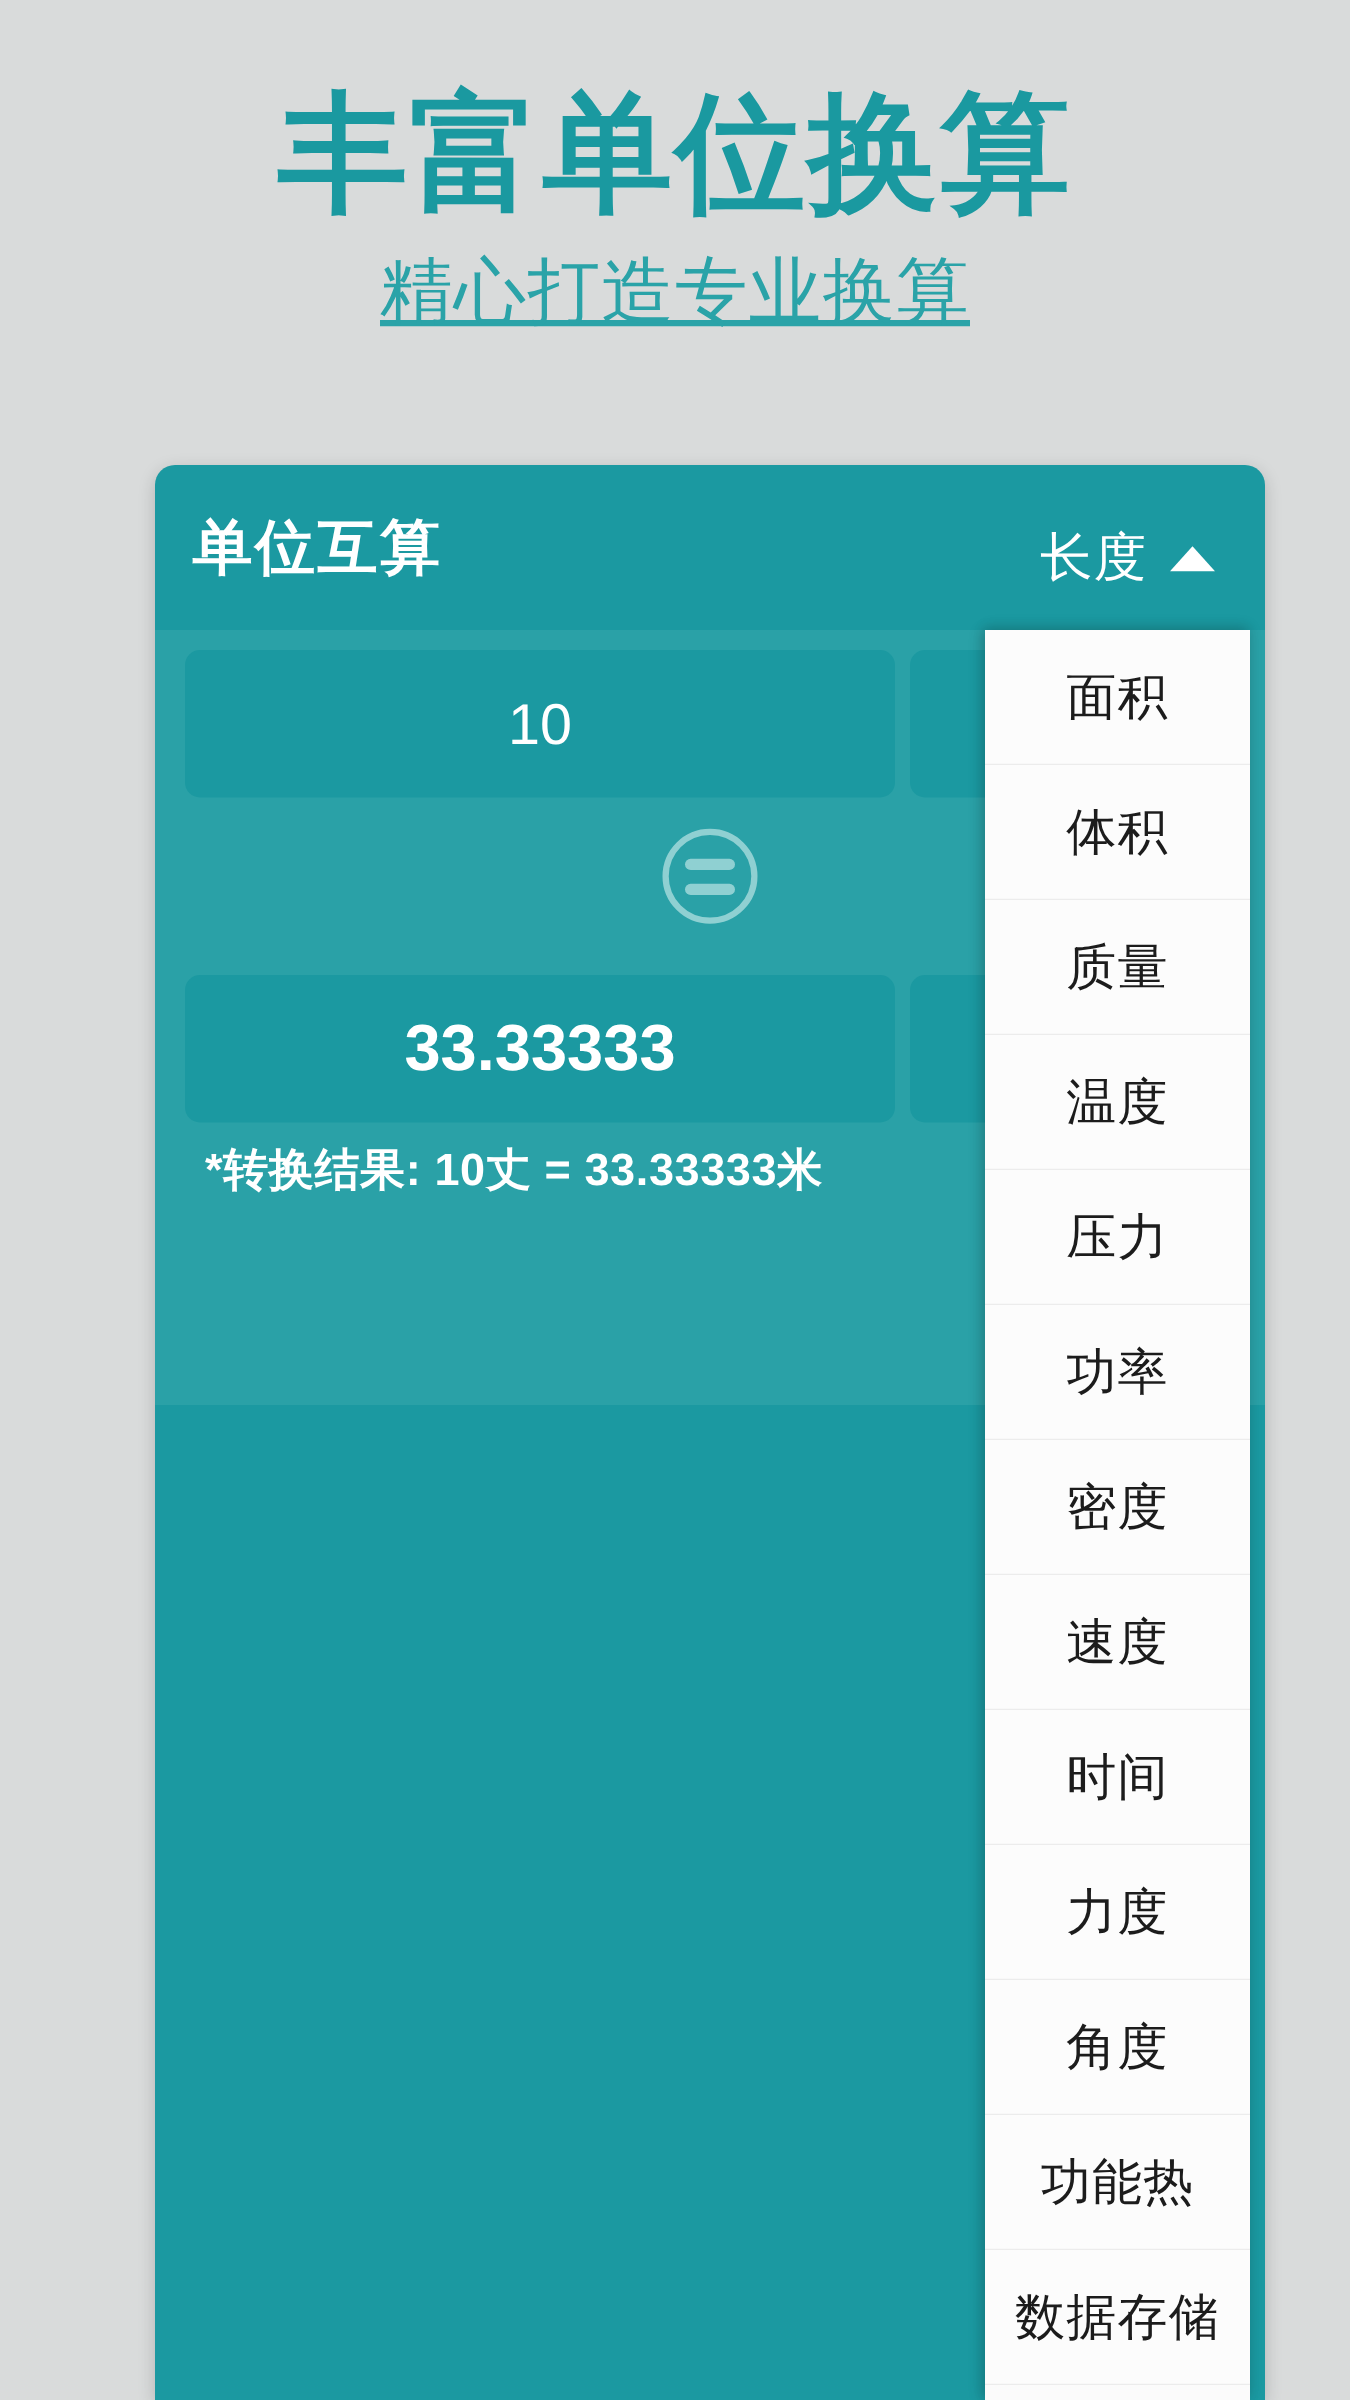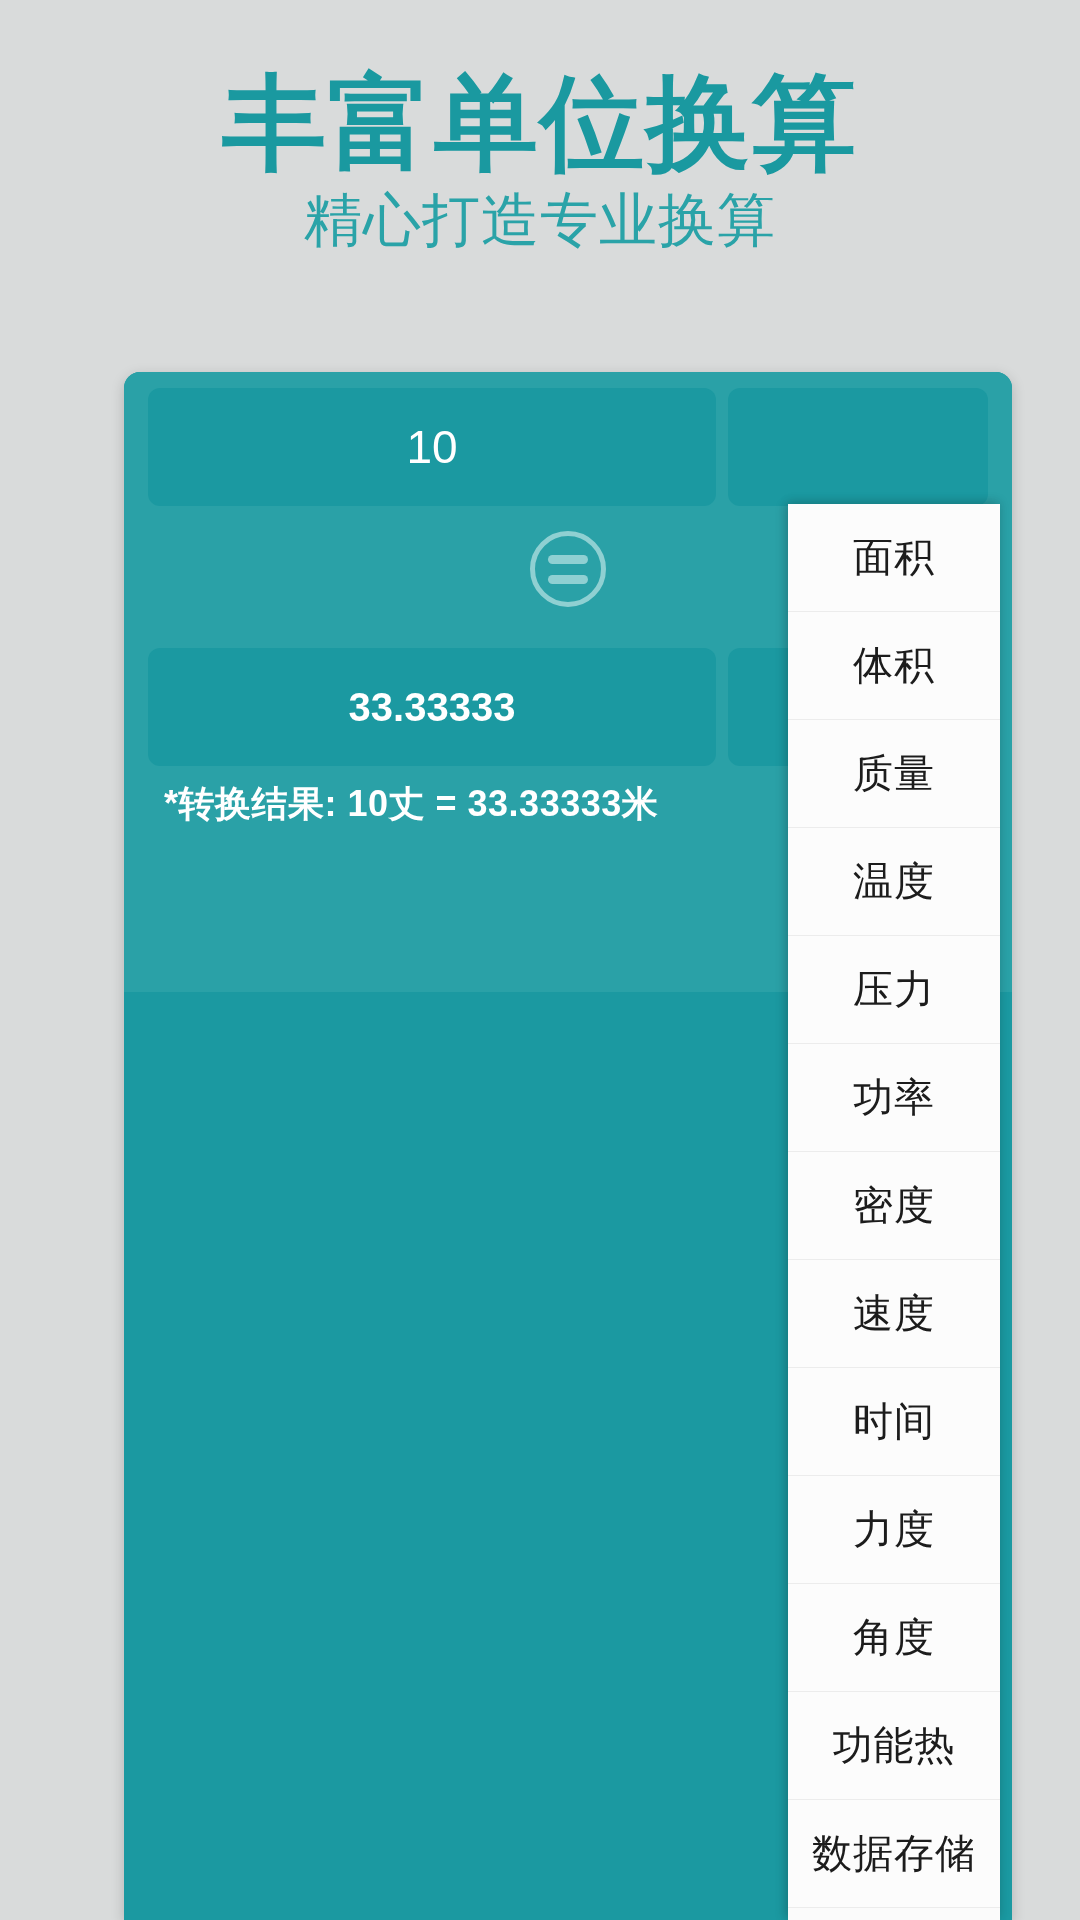--- a/index.html
+++ b/index.html
@@ -23,25 +23,27 @@
   }
   .promo-title {
     margin-top: 62px;
     font-size: 104px;
     line-height: 1.18;
     font-weight: 700;
     color: #1a99a0;
     letter-spacing: 2px;
   }
   .promo-sub {
+    margin-top: 14px;
     font-size: 58px;
     line-height: 1.2;
     font-weight: 400;
     color: #2aa3a8;
     letter-spacing: 1px;
+    text-decoration: underline;
   }
 
   
   .app-card {
     position: absolute;
     left: 124px;
     top: 372px;
     width: 888px;
     height: 1548px;
     background: #1b99a1;
@@ -111,21 +113,21 @@
   }
   .field-unit {
     flex: 1;
   }
   .val-text {
     font-size: 46px;
     color: #ffffff;
   }
   .val-text.result {
     font-weight: bold;
-    font-size: 40px;
+    font-size: 52px;
   }
 
   .eq-row {
     height: 126px;
     display: flex;
     align-items: center;
     justify-content: center;
   }
   .eq-icon {
     width: 76px; height: 76px;
@@ -196,20 +198,27 @@
 </head>
 <body>
 
 <div class="promo">
   <div class="promo-title">丰富单位换算</div>
   <div class="promo-sub">精心打造专业换算</div>
 </div>
 
 <div class="app-card">
 
+  <div class="app-header">
+    <div class="app-title">单位互算</div>
+    <div class="unit-select">
+      <span class="unit-select-label">长度</span>
+      <span class="caret-up"></span>
+    </div>
+  </div>
 
   <div class="app-body">
 
     <div class="field-row">
       <div class="field field-value">
         <span class="val-text">10</span>
       </div>
       <div class="field field-unit">
         <span class="val-text"></span>
       </div>

